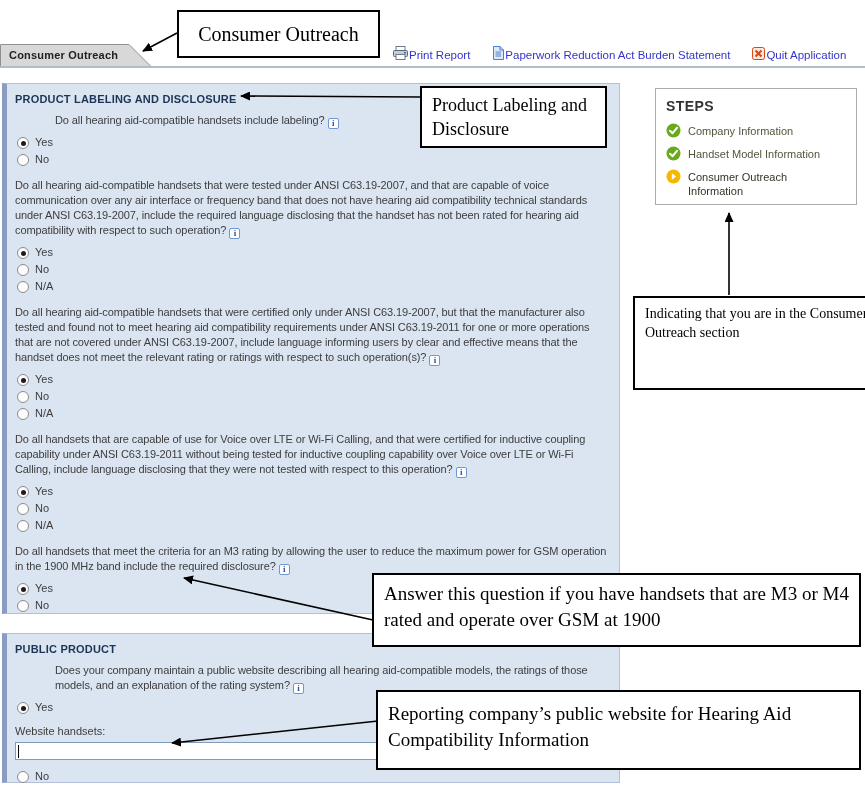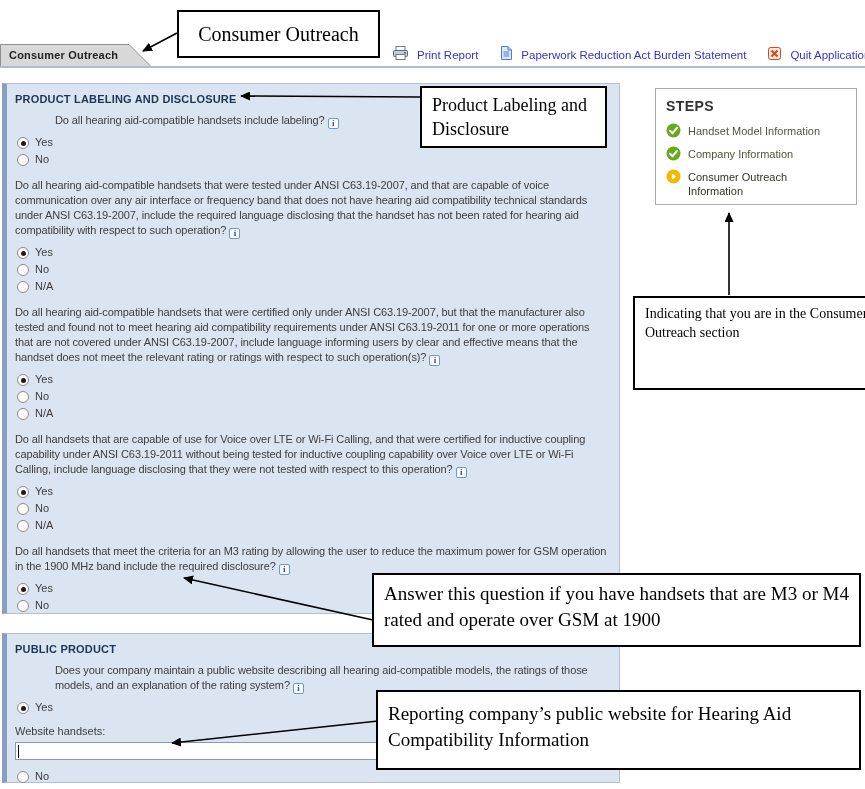--- a/index.html
+++ b/index.html
@@ -16,21 +16,21 @@
     position:absolute; left:0; top:44px; width:152px; height:23px;
   }
   .tab svg { position:absolute; left:0; top:0; }
   .tab .tab-label {
     position:absolute; left:9px; top:5px; font-size:11px; font-weight:bold; color:#222222;
     letter-spacing:0.2px;
   }
 
   
   .toolbar { position:absolute; left:393px; top:46px; width:465px; height:18px; display:flex; align-items:center; }
-  .tool-link { display:flex; align-items:center; gap:9px; cursor:pointer; white-space:nowrap; }
+  .tool-link { display:flex; align-items:center; gap:1px; cursor:pointer; white-space:nowrap; }
   .tool-link .lbl { color:#3434c8; font-size:11.5px; }
   .tool-link + .tool-link { margin-left:22px; }
 
   
   .panel {
     position:absolute; left:2px; width:618px;
     background:#dbe4f1;
     border:1px solid #b4c0d8; border-left:5px solid #8b9cc3;
     padding:8px 10px 6px 8px;
     color:#3d3d3d; font-size:11px; line-height:15px;
@@ -221,30 +221,30 @@
 
   <div class="steps-box">
     <div class="steps-title">STEPS</div>
     <div class="step-item">
       <span class="step-ico">
         <svg width="15" height="15" viewBox="0 0 15 15">
             <circle cx="7.5" cy="7.5" r="7" fill="#6aa81e"></circle>
             <path d="M4,7.7 L6.6,10.2 L11,4.8" fill="none" stroke="#ffffff" stroke-width="2" stroke-linecap="round" stroke-linejoin="round"></path>
           </svg>
       </span>
-      <span class="step-label">Handset Model Information</span>
+      <span class="step-label">Company Information</span>
     </div>
     <div class="step-item">
       <span class="step-ico">
         <svg width="15" height="15" viewBox="0 0 15 15">
             <circle cx="7.5" cy="7.5" r="7" fill="#6aa81e"></circle>
             <path d="M4,7.7 L6.6,10.2 L11,4.8" fill="none" stroke="#ffffff" stroke-width="2" stroke-linecap="round" stroke-linejoin="round"></path>
           </svg>
       </span>
-      <span class="step-label">Company Information</span>
+      <span class="step-label">Handset Model Information</span>
     </div>
     <div class="step-item current">
       <span class="step-ico">
         <svg width="15" height="15" viewBox="0 0 15 15">
             <circle cx="7.5" cy="7.5" r="7" fill="#f5b700"></circle>
             <path d="M5.8,4.3 L10.2,7.5 L5.8,10.7 Z" fill="#ffffff"></path>
           </svg>
       </span>
       <span class="step-label" style="width:150px;">Consumer Outreach Information</span>
     </div>

